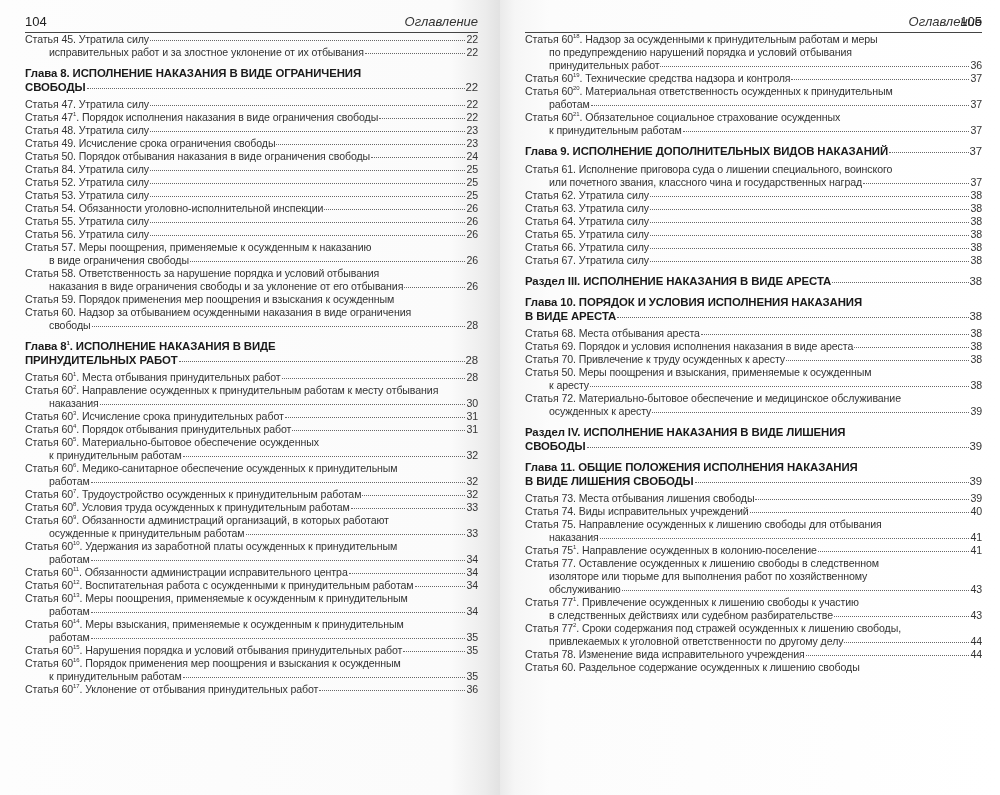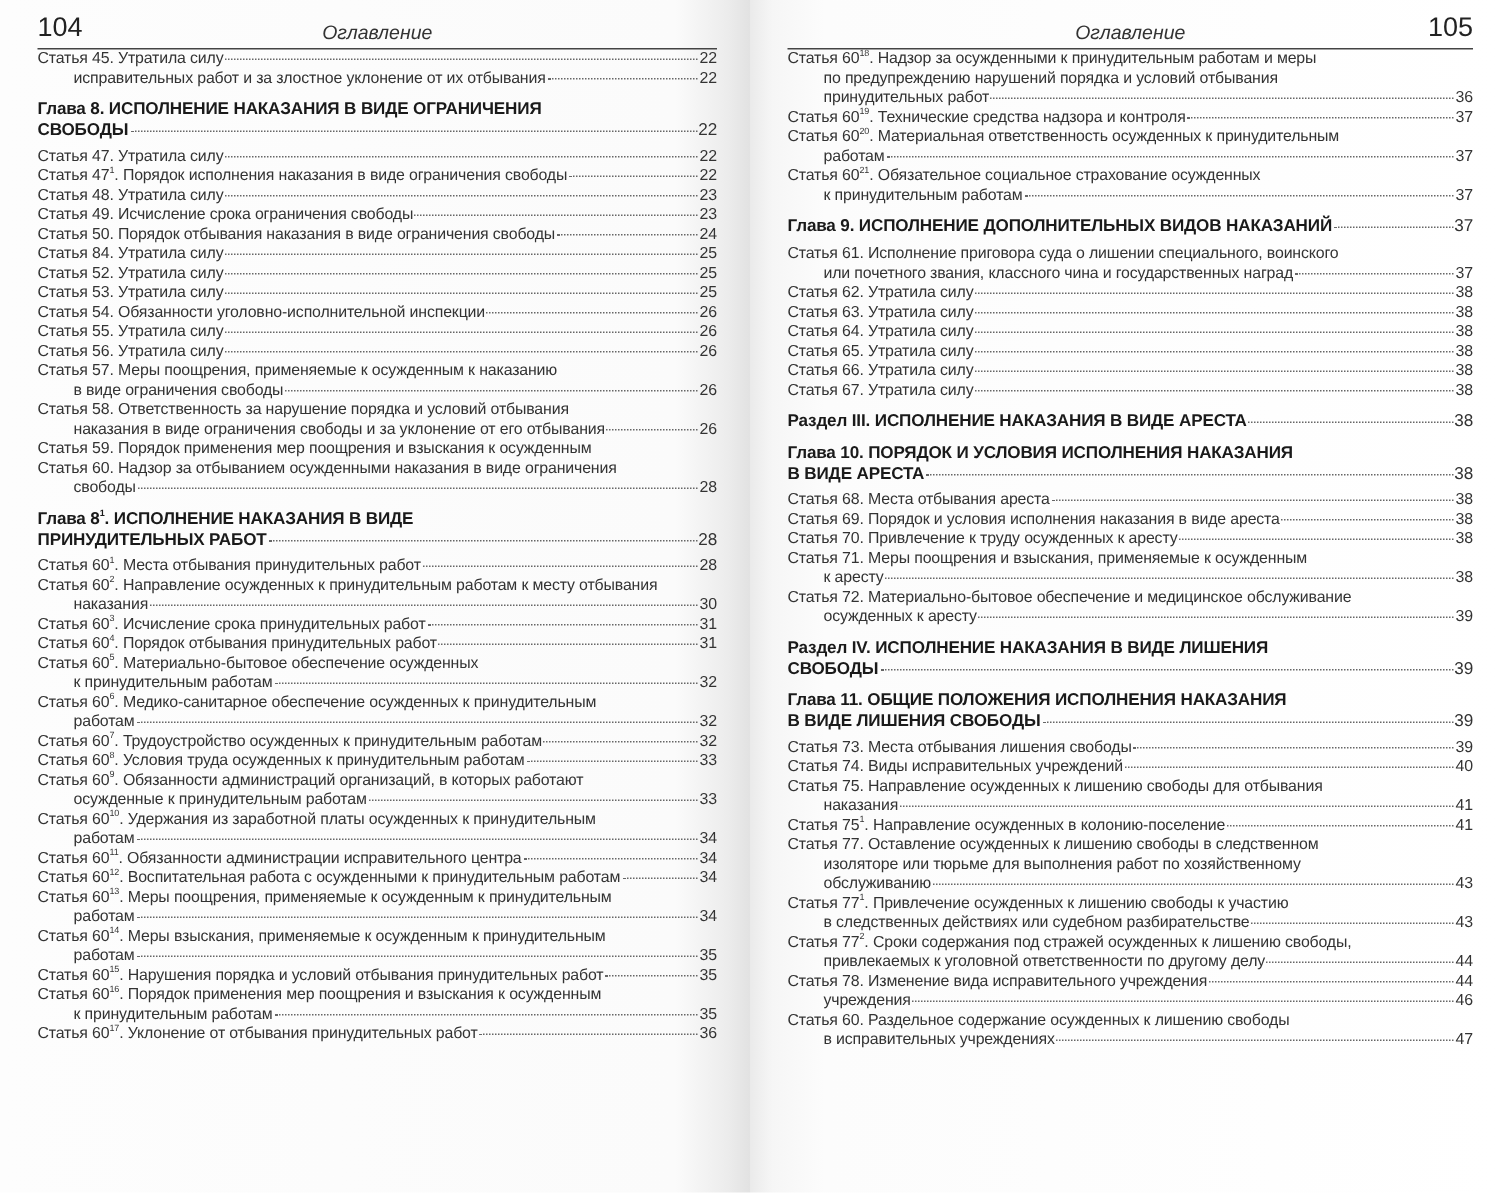--- a/index.html
+++ b/index.html
@@ -11,25 +11,25 @@
     position: relative;
   }
   .spread { position: absolute; inset: 0; display: flex; }
   .page { position: relative; width: 500px; height: 795px; box-sizing: border-box; }
   .page.left { padding: 0 22px 0 25px; background: linear-gradient(to right, #fdfdfd 0%, #fbfbfb 90%, #ececec 97%, #e2e2e2 100%); }
   .page.right { padding: 0 18px 0 25px; background: linear-gradient(to right, #eaeaea 0%, #f6f6f6 3%, #fcfcfc 10%, #ffffff 100%); }
   .running-head {
     position: relative; height: 26px; border-bottom: 1.3px solid #444;
     margin-top: 6px; font-size: 13px;
   }
-  .running-head .pno { position: absolute; bottom: 3px; font-size: 18px; color: #222; }
+  .running-head .pno { position: absolute; bottom: 3px; font-size: 13px; color: #222; }
   .left .running-head .pno { left: 0; }
   .right .running-head .pno { right: 0; }
   .running-head .title {
-    position: absolute; bottom: 3px; left: 0; right: 0; text-align: center;
+    position: absolute; bottom: 3px; left: 0; right: 0; text-align: right;
     font-style: italic; font-size: 13px; color: #333;
   }
   .toc { }
   .entry {
     font-size: 10.6px; line-height: 13px; position: relative;
     letter-spacing: -0.1px; color: #333;
   }
   .entry .line { display: block; white-space: nowrap; }
   .entry .cont { padding-left: 24px; }
   .entry .last {
@@ -445,21 +445,21 @@
           </span>
         </div>
         <div class="entry article">
           <span class="line last">
             <span class="txt">Статья 70. Привлечение к труду осужденных к аресту</span>
             <span class="dots"></span>
             <span class="pg">38</span>
           </span>
         </div>
         <div class="entry article">
-          <span class="line"><span class="txt">Статья 71. Меры поощрения и взыскания, применяемые к осужденным</span></span>
+          <span class="line"><span class="txt">Статья 50. Меры поощрения и взыскания, применяемые к осужденным</span></span>
           <span class="line cont last">
             <span class="txt">к аресту</span>
             <span class="dots"></span>
             <span class="pg">38</span>
           </span>
         </div>
         <div class="entry article">
           <span class="line"><span class="txt">Статья 72. Материально-бытовое обеспечение и медицинское обслуживание</span></span>
           <span class="line cont last">
             <span class="txt">осужденных к аресту</span>
@@ -538,29 +538,19 @@
           </span>
         </div>
         <div class="entry article">
           <span class="line last">
             <span class="txt">Статья 78. Изменение вида исправительного учреждения</span>
             <span class="dots"></span>
             <span class="pg">44</span>
           </span>
         </div>
         <div class="entry article">
-          <span class="line cont last">
-            <span class="txt">учреждения</span>
-            <span class="dots"></span>
-            <span class="pg">46</span>
-          </span>
         </div>
         <div class="entry article">
           <span class="line"><span class="txt">Статья 60. Раздельное содержание осужденных к лишению свободы</span></span>
-          <span class="line cont last">
-            <span class="txt">в исправительных учреждениях</span>
-            <span class="dots"></span>
-            <span class="pg">47</span>
-          </span>
         </div>
       </div>
   </div>
 </div>
 
 </body></html>

